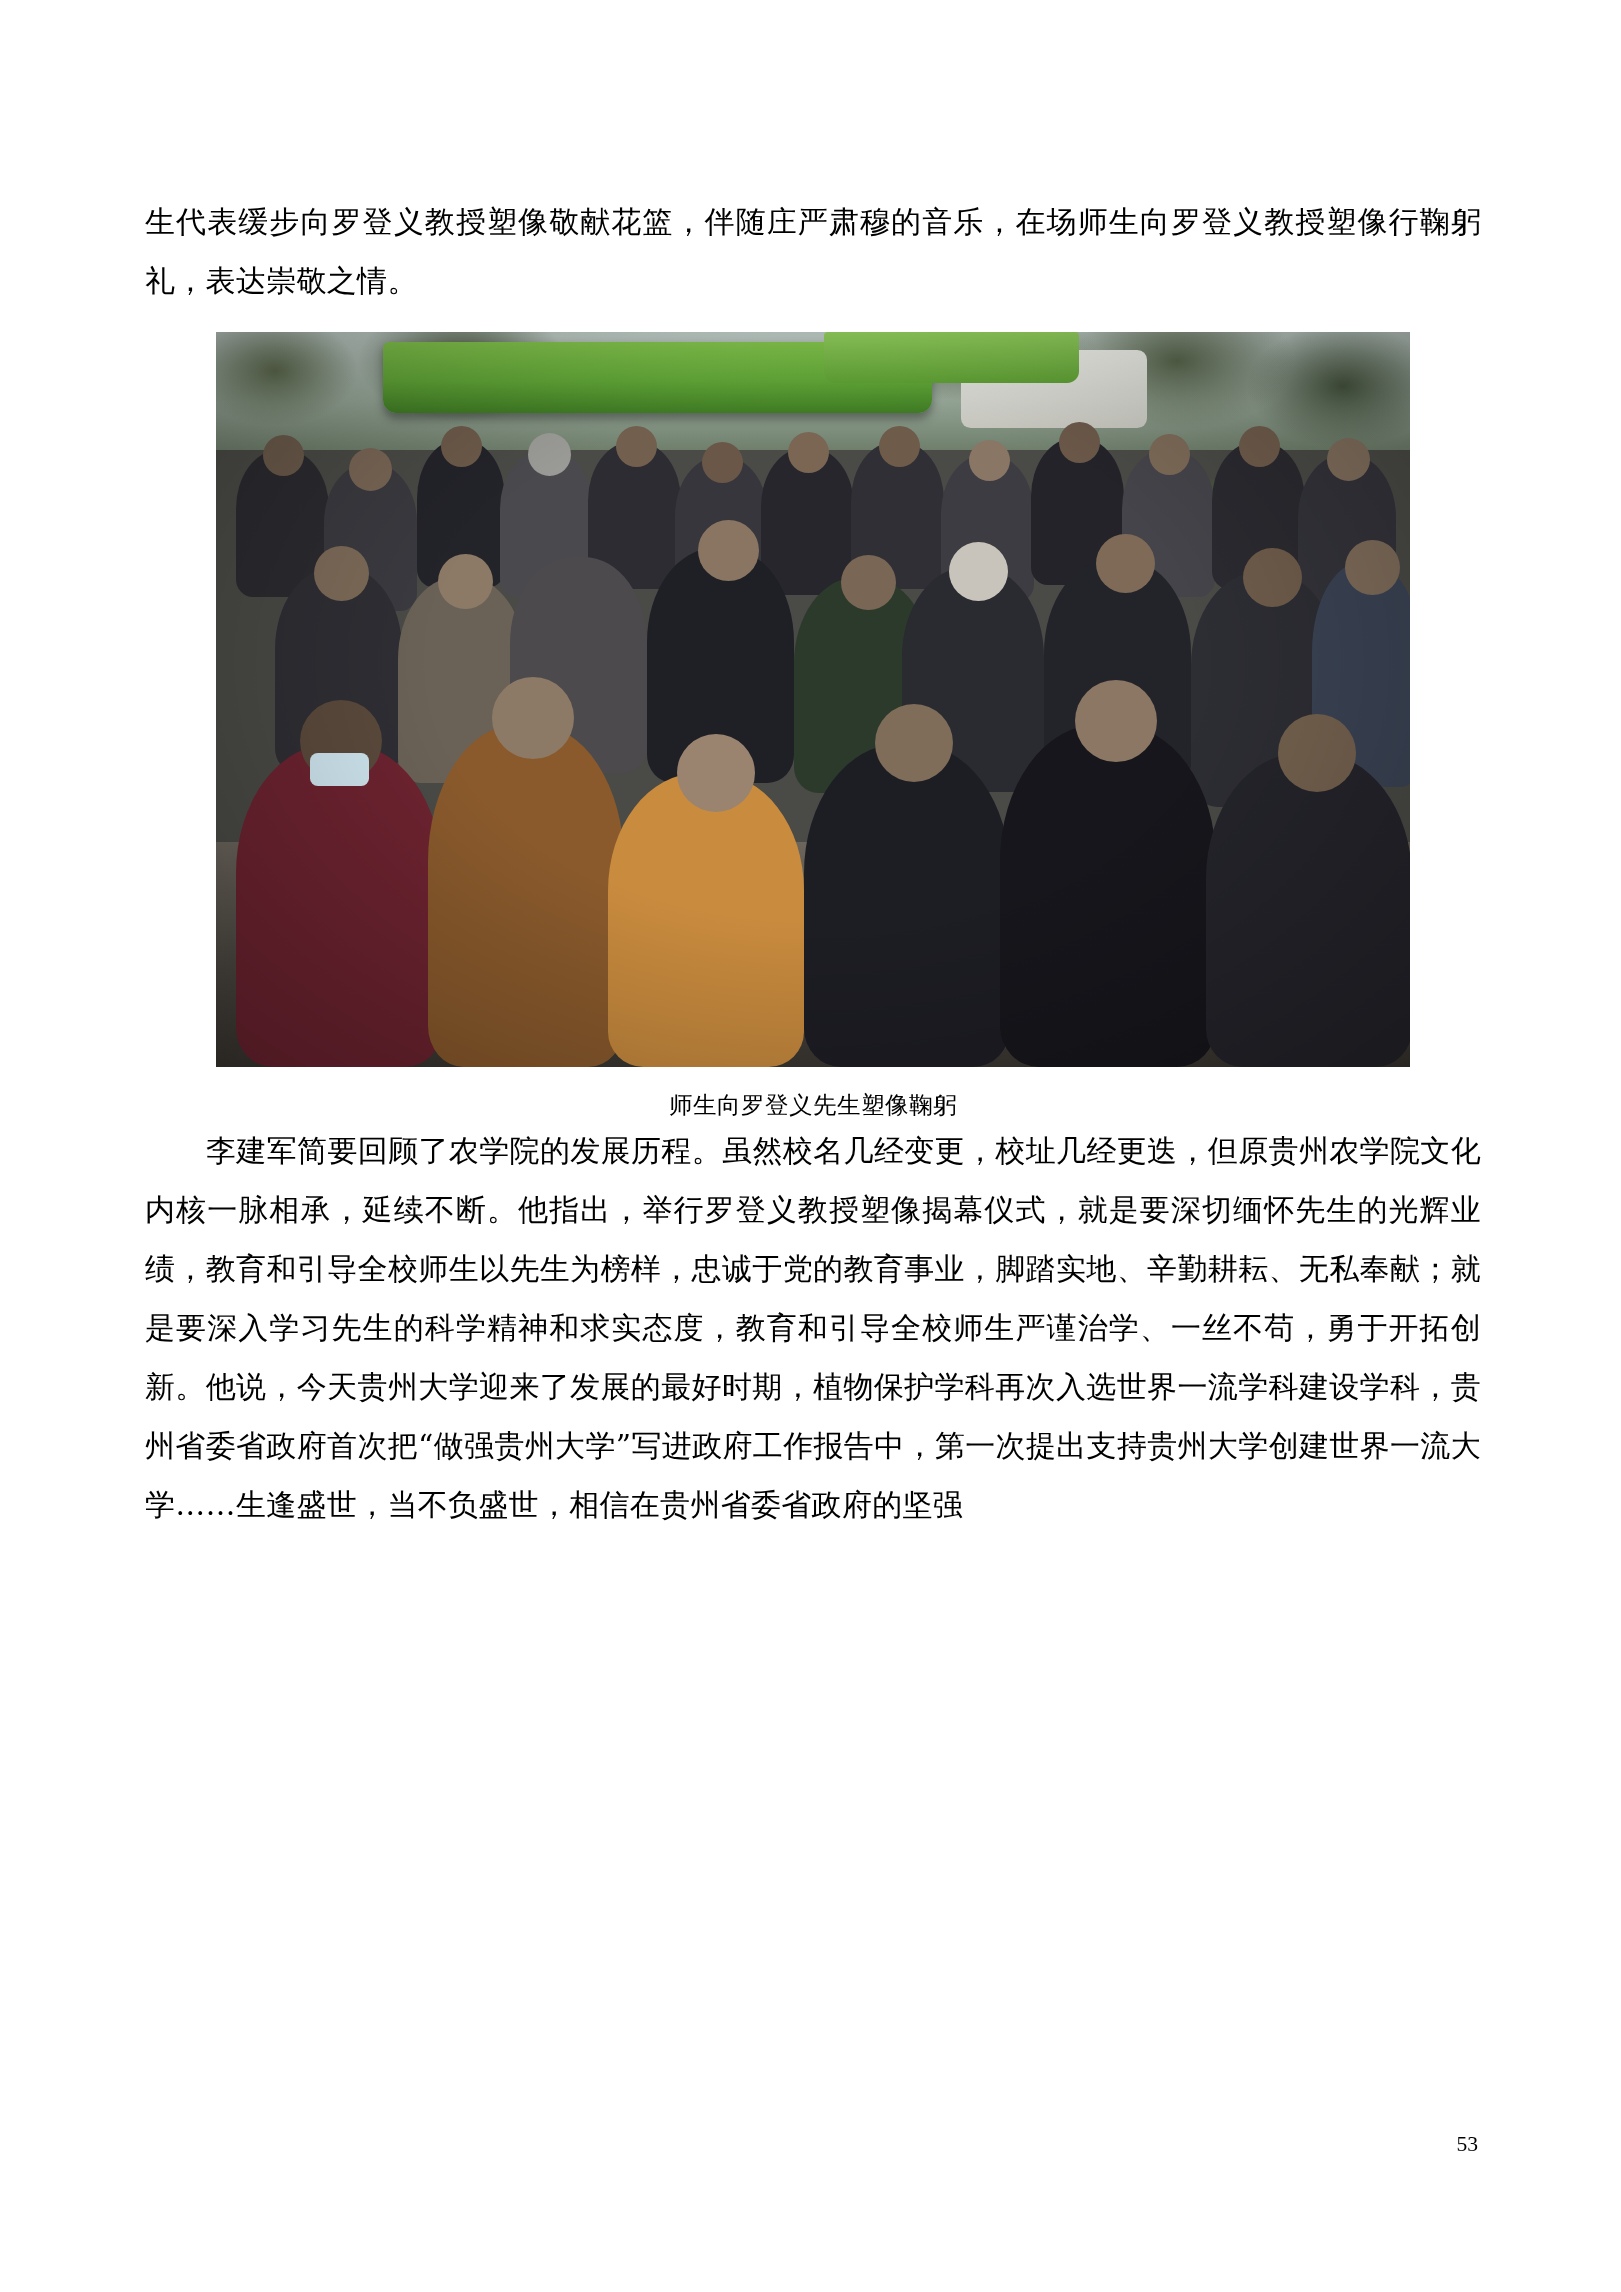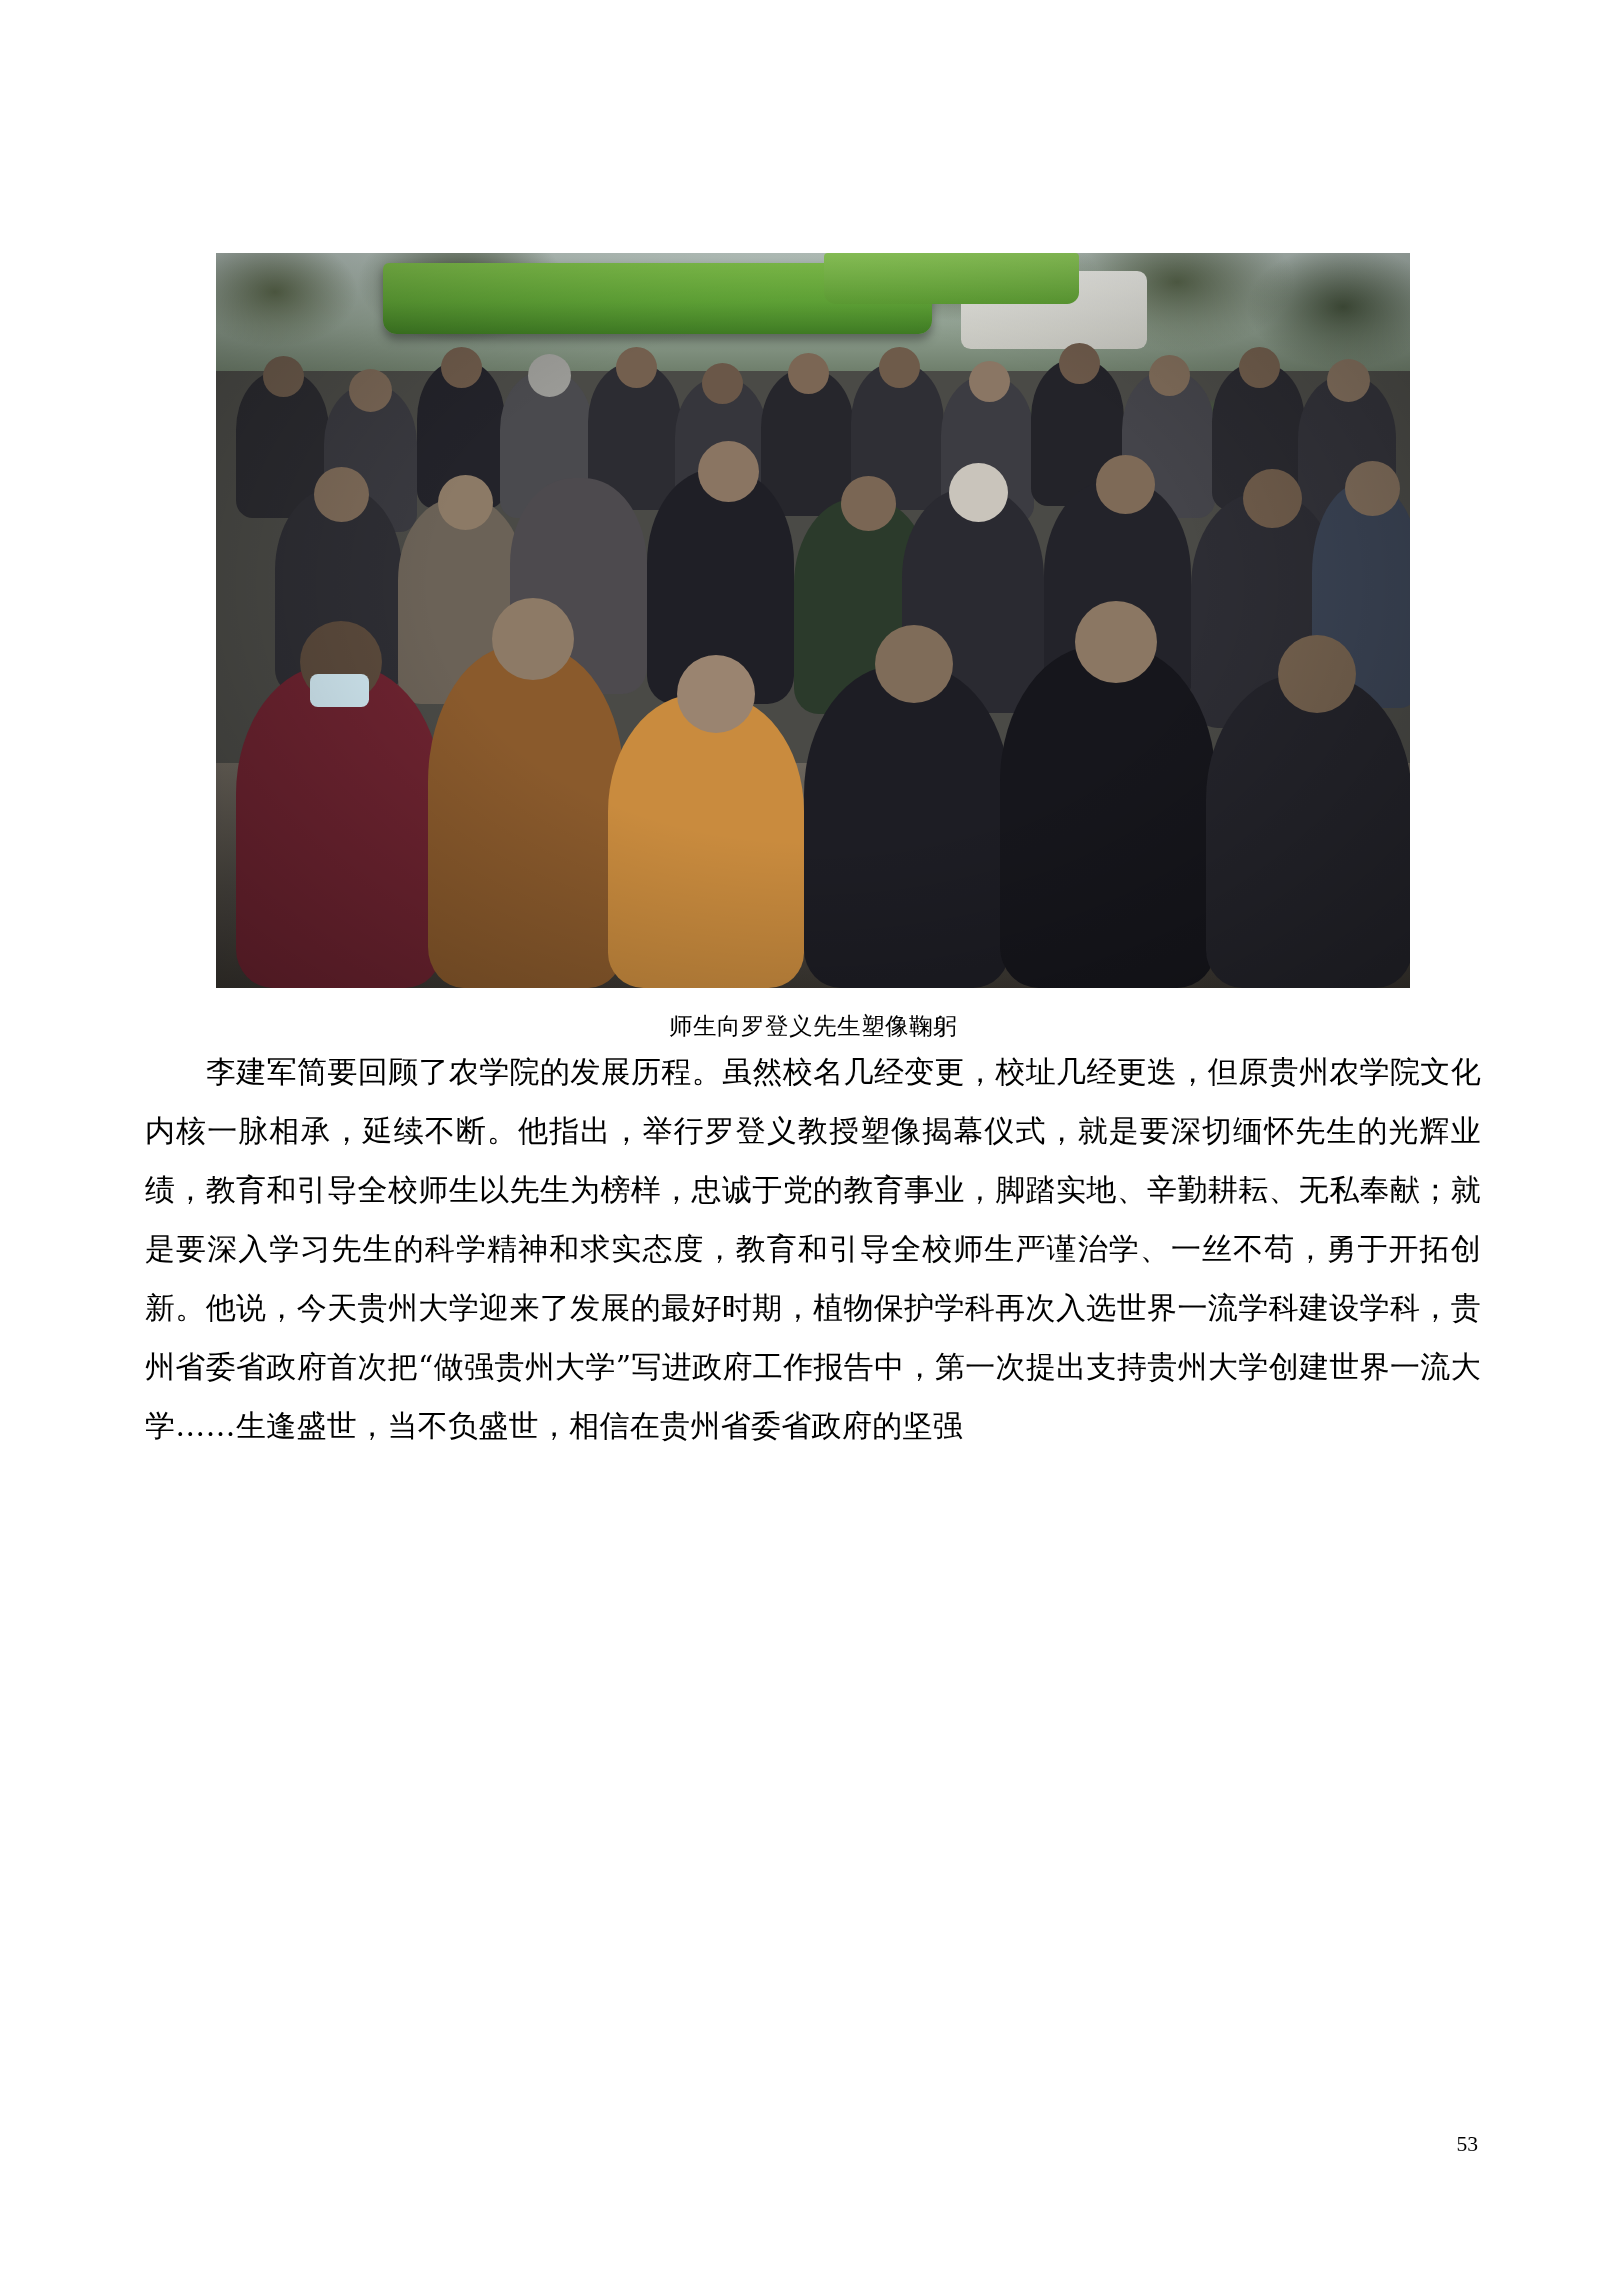--- a/index.html
+++ b/index.html
@@ -33,21 +33,21 @@
     line-height: 1.97;
     margin: 0 0 0 0;
     text-align: justify;
     text-justify: inter-ideograph;
     letter-spacing: 0.3px;
   }
   p.body-text.indent {
     text-indent: 61px;
   }
   .figure-block {
-    margin-top: 61px;
+    margin-top: 22px;
     text-align: center;
   }
   .figure-frame {
     width: 1194px;
     height: 735px;
     margin: 0 auto;
     position: relative;
     overflow: hidden;
     background: #4a4a46;
   }
@@ -136,20 +136,21 @@
     pointer-events: none;
   }
 </style>
 </head>
 <body>
 
 <div class="page">
 
   <div class="content">
 
+    <p class="body-text">生代表缓步向罗登义教授塑像敬献花篮，伴随庄严肃穆的音乐，在场师生向罗登义教授塑像行鞠躬礼，表达崇敬之情。</p>
 
     <div class="figure-block">
       <div class="figure-frame">
         <div class="photo-sky"></div>
         <div class="photo-trees"></div>
         <div class="photo-van"></div>
         <div class="photo-canopy"></div>
         <div class="photo-canopy2"></div>
         <div class="photo-hedge"></div>
         <div class="photo-ground"></div>

